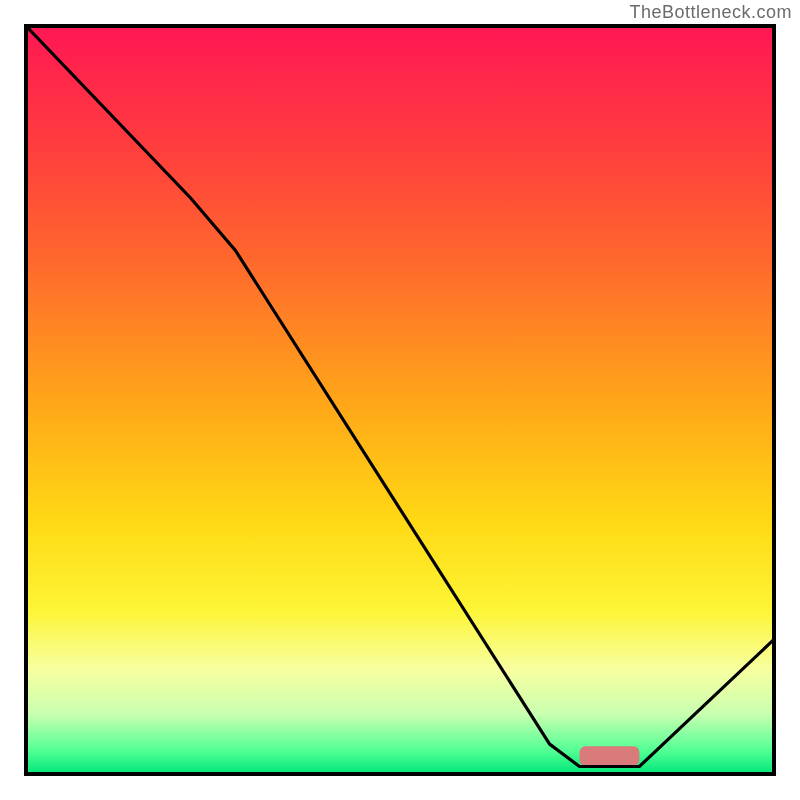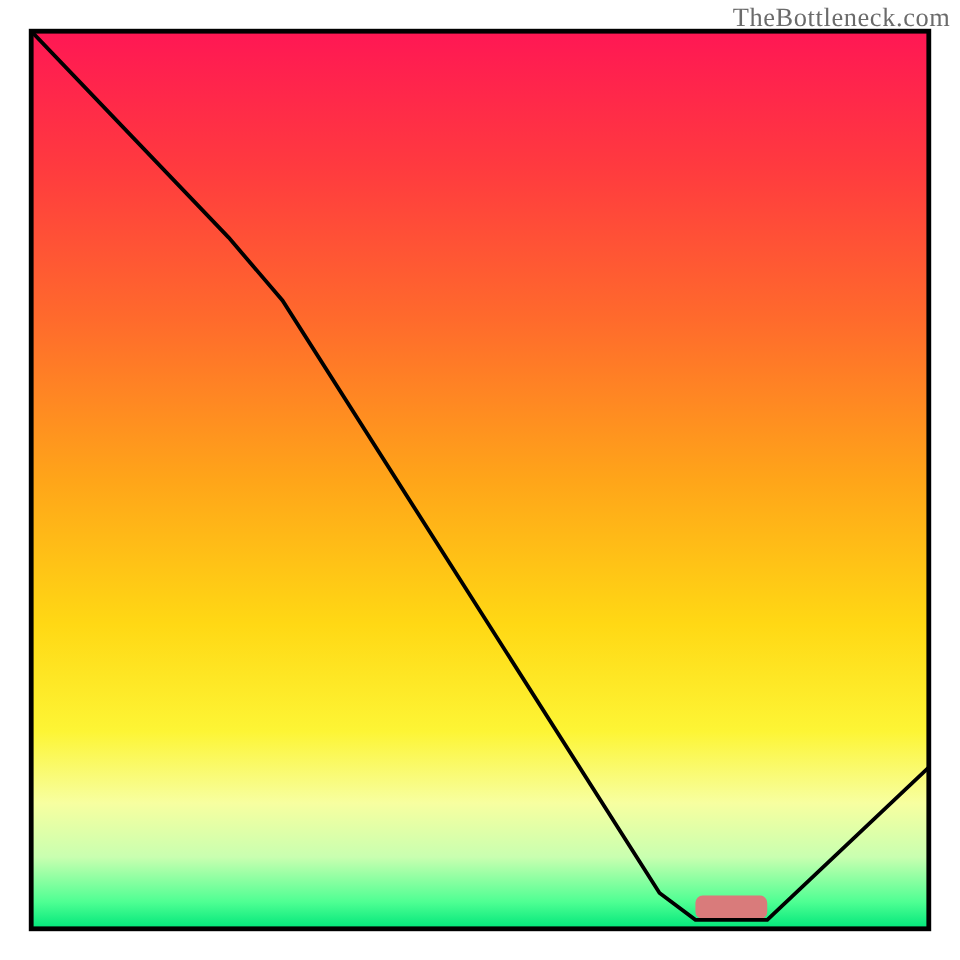--- a/index.html
+++ b/index.html
@@ -13,24 +13,23 @@
   .stage {
     position: relative;
     width: 800px;
     height: 800px;
   }
   .watermark {
     position: absolute;
     top: 2px;
     right: 8px;
     color: #6b6b6b;
-    font-size: 22px;
+    font-size: 18px;
     font-weight: 500;
     letter-spacing: 0.5px;
-    font-family: Liberation Serif, serif;
   }
   svg {
     position: absolute;
     top: 0;
     left: 0;
   }
 </style>
 </head>
 <body>
 

